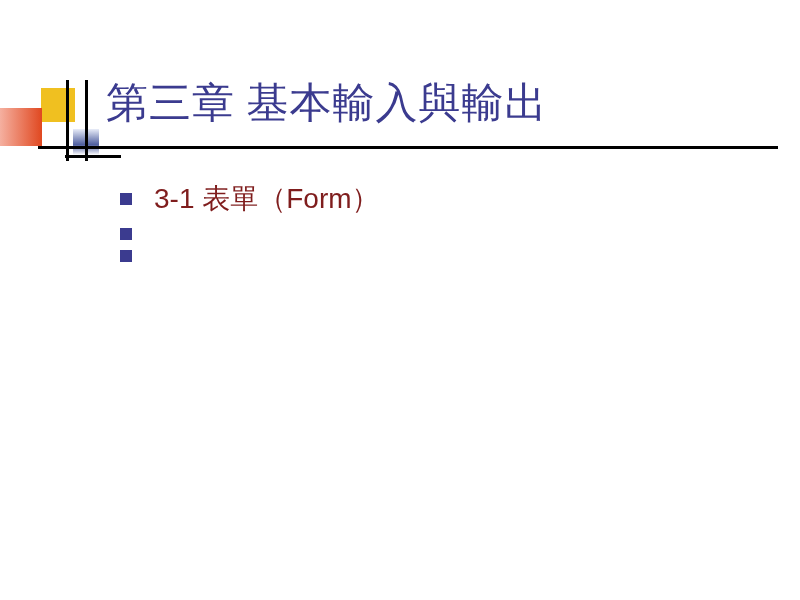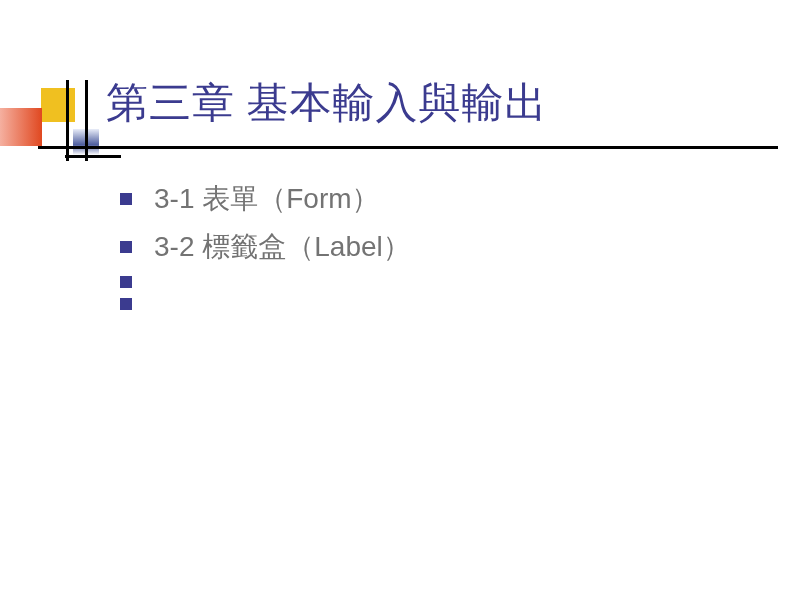--- a/index.html
+++ b/index.html
@@ -101,21 +101,21 @@
   }
   .bullet {
     width: 12px;
     height: 12px;
     background: #3b3b8f;
     margin-right: 22px;
     flex-shrink: 0;
   }
   .item-text {
     font-size: 28px;
-    color: #737373;
+    color: #7f1d1d;
     font-family: "Microsoft JhengHei", "PMingLiU", Arial, sans-serif;
   }
 </style>
 </head>
 <body>
 
 <div class="slide">
 
   <div class="decoration">
     <div class="yellow-block"></div>
@@ -129,23 +129,19 @@
 
   <div class="title">第三章  基本輸入與輸出</div>
 
   <div class="content">
     <div class="item">
       <div class="bullet"></div>
       <span class="item-text">3-1  表單（Form）</span>
     </div>
     <div class="item">
       <div class="bullet"></div>
-      <span class="item-text">3-2  標籤盒（Label）</span>
-    </div>
-    <div class="item">
-      <div class="bullet"></div>
     </div>
     <div class="item">
       <div class="bullet"></div>
     </div>
   </div>
 
 </div>
 
 </body></html>

